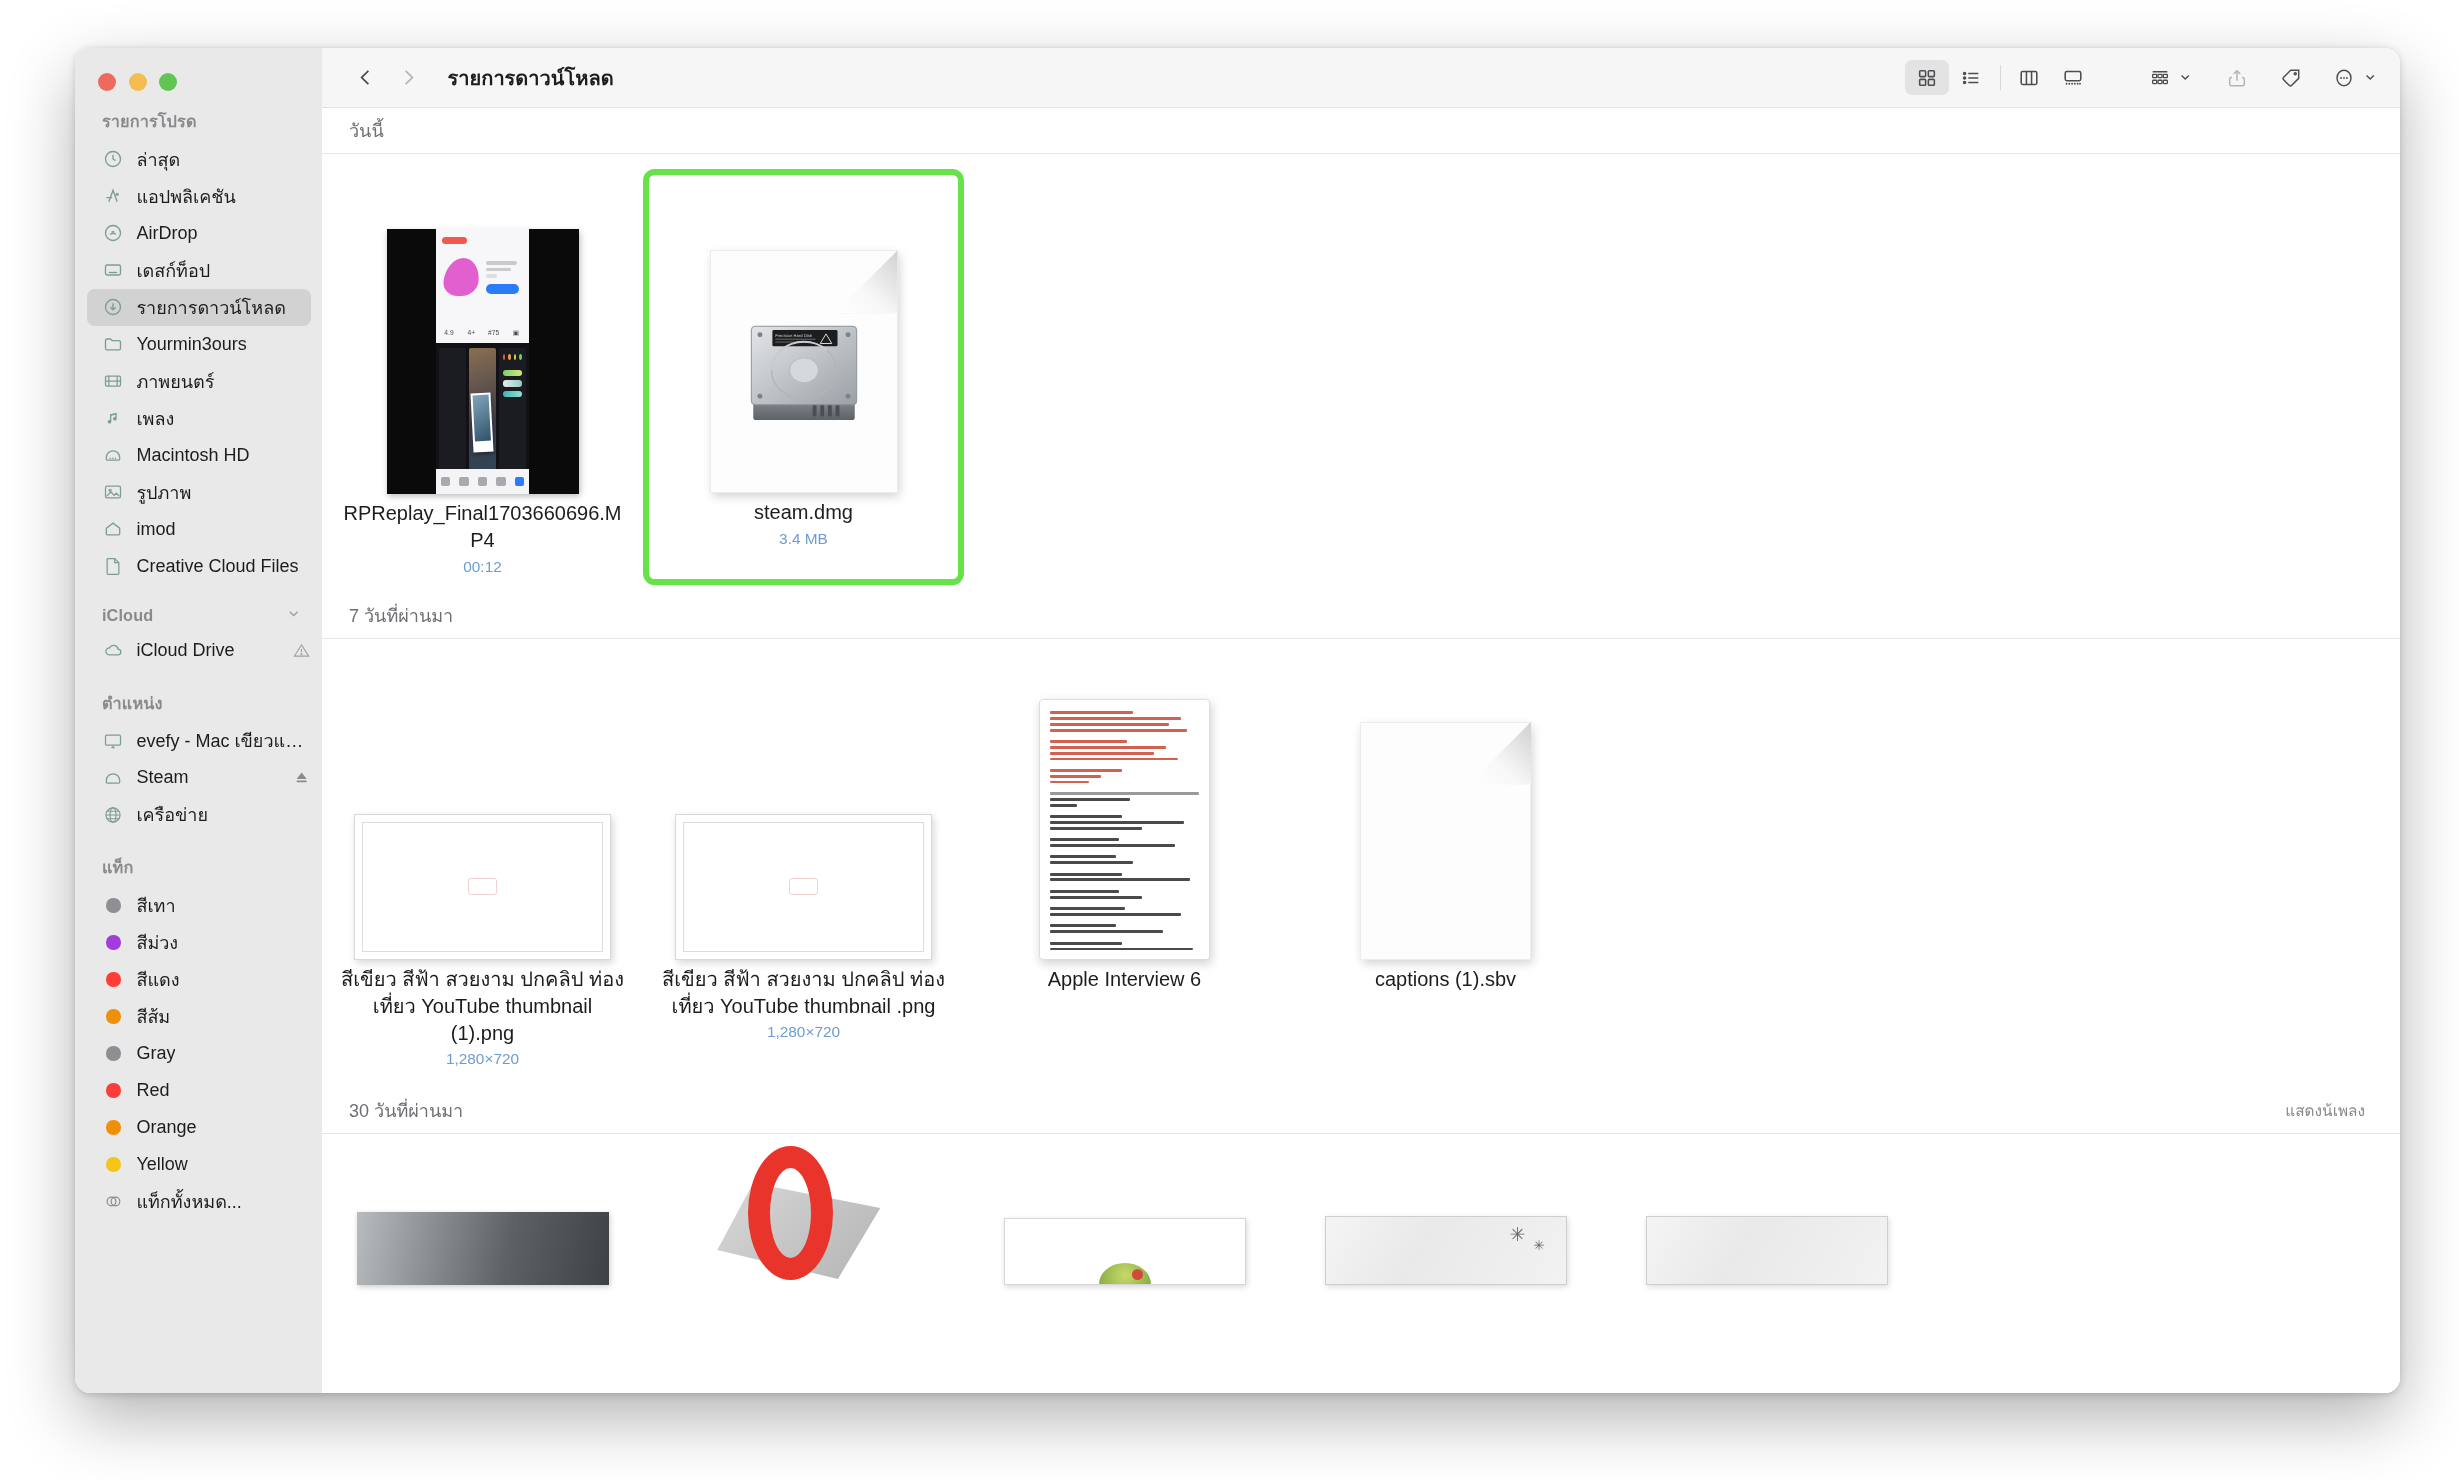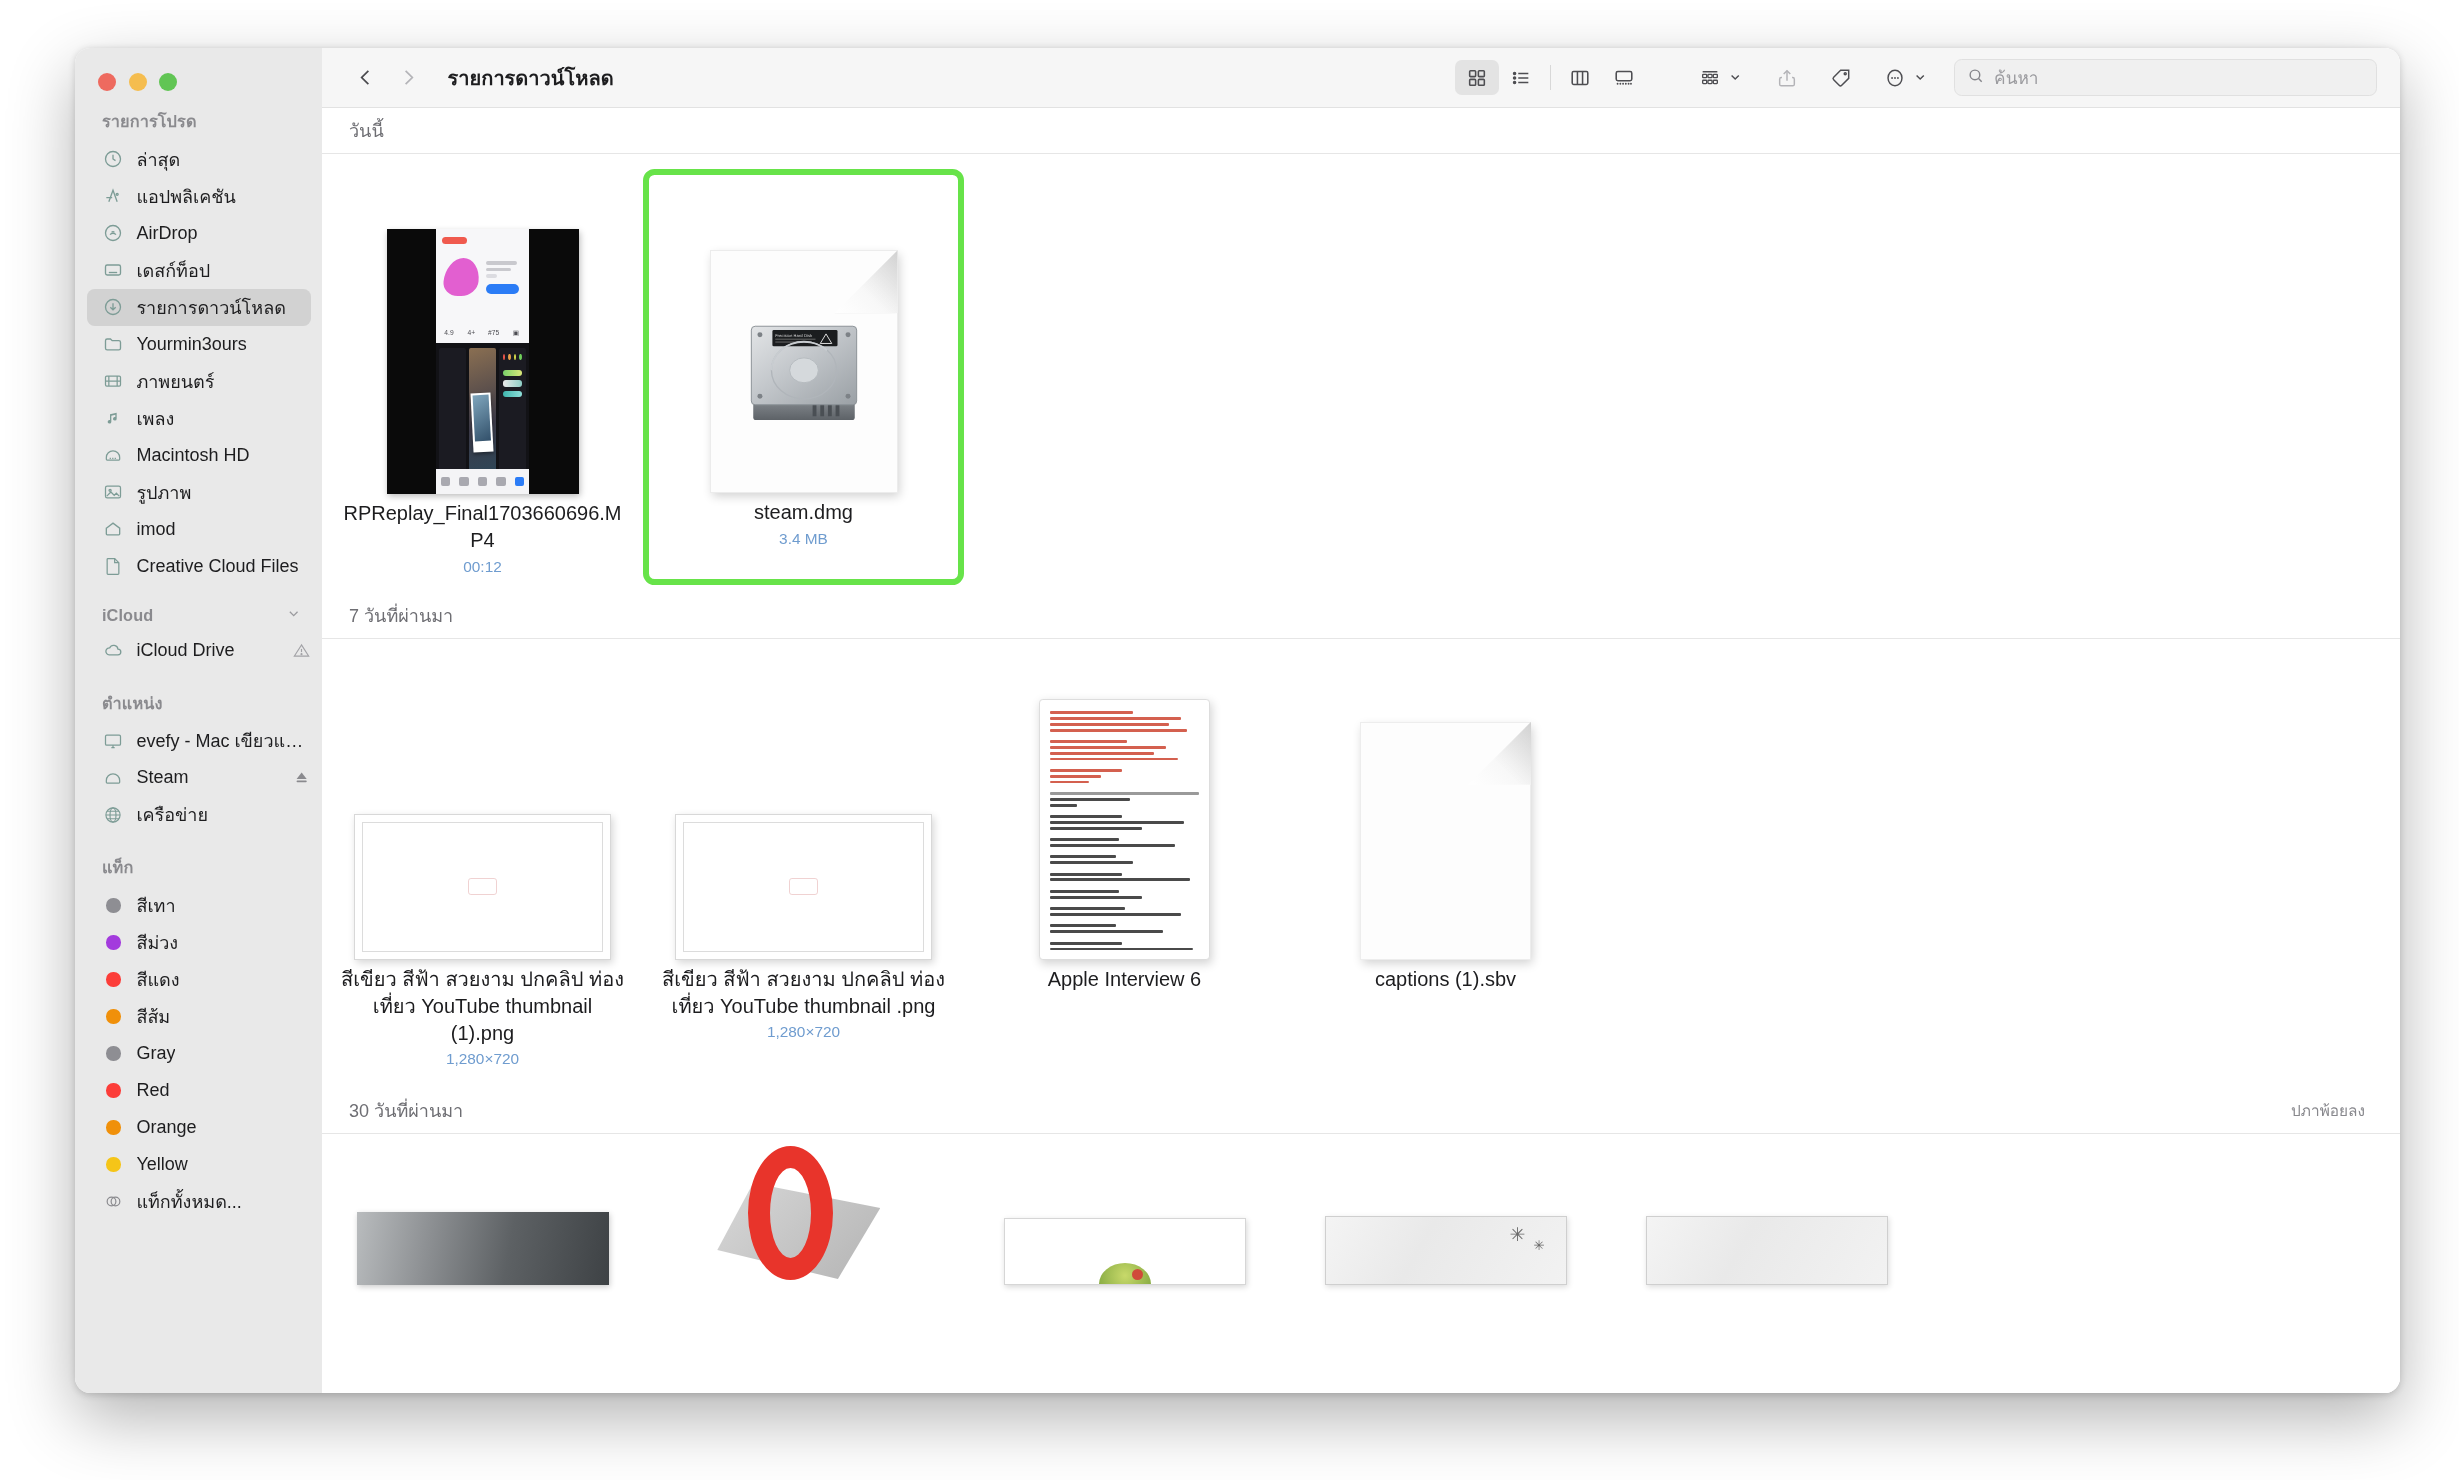--- a/index.html
+++ b/index.html
@@ -655,27 +655,20 @@
               <circle cx="15.2" cy="12" r="1" fill="currentColor" stroke="none"></circle>
             </svg>
         </div>
         <span class="tb-chev">
             <svg width="14.4" height="14.4" viewBox="0 0 24 24" fill="none" stroke="currentColor" stroke-width="2.4">
               <path d="m6 9 6 6 6-6"></path>
             </svg>
           </span>
       </div>
 
-      <div class="search">
-        <span><svg width="18" height="18" viewBox="0 0 24 24" fill="none" stroke="#86868b" stroke-width="1.9">
-              <circle cx="10.6" cy="10.6" r="6.4"></circle>
-              <path d="m15.4 15.4 4.2 4.2"></path>
-            </svg></span>
-        <span class="search-ph">ค้นหา</span>
-      </div>
     </div>
 
     <div class="content">
 
       <div class="section-head">
         <span>วันนี้</span>
         <span class="show-less"></span>
       </div>
 
       <div class="grid">
@@ -847,21 +840,21 @@
               <div class="doc-fold"></div>
             </div>
           </div>
           <div class="fname">captions (1).sbv</div>
           <div class="fmeta"></div>
         </div>
       </div>
 
       <div class="section-head" style="margin-top:9.6px">
         <span>30 วันที่ผ่านมา</span>
-        <span class="show-less">ปภาพ้อยลง</span>
+        <span class="show-less">แสดงน้เพลง</span>
       </div>
 
       <div class="row3">
         <div class="r3cell">
           <div class="photo-thumb"></div>
         </div>
         <div class="r3cell">
           <div class="opera">
             <div class="cube"></div>
               <div class="ring"></div>

